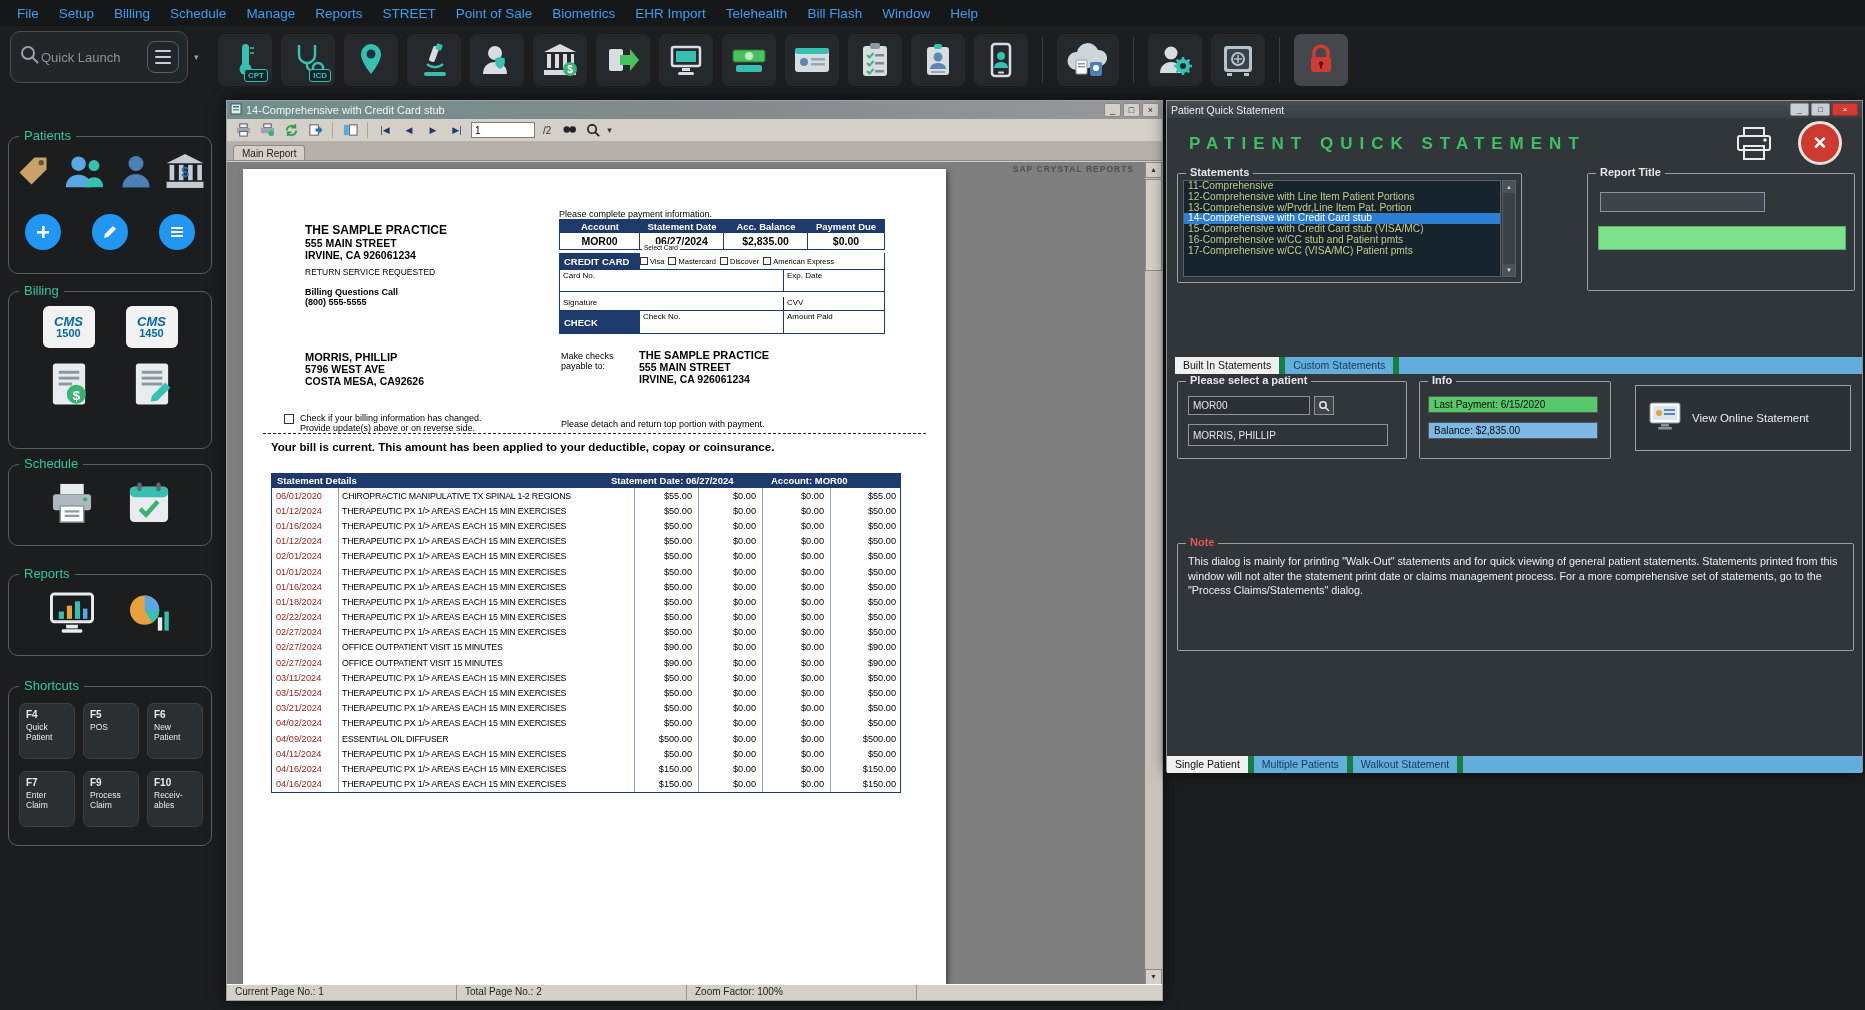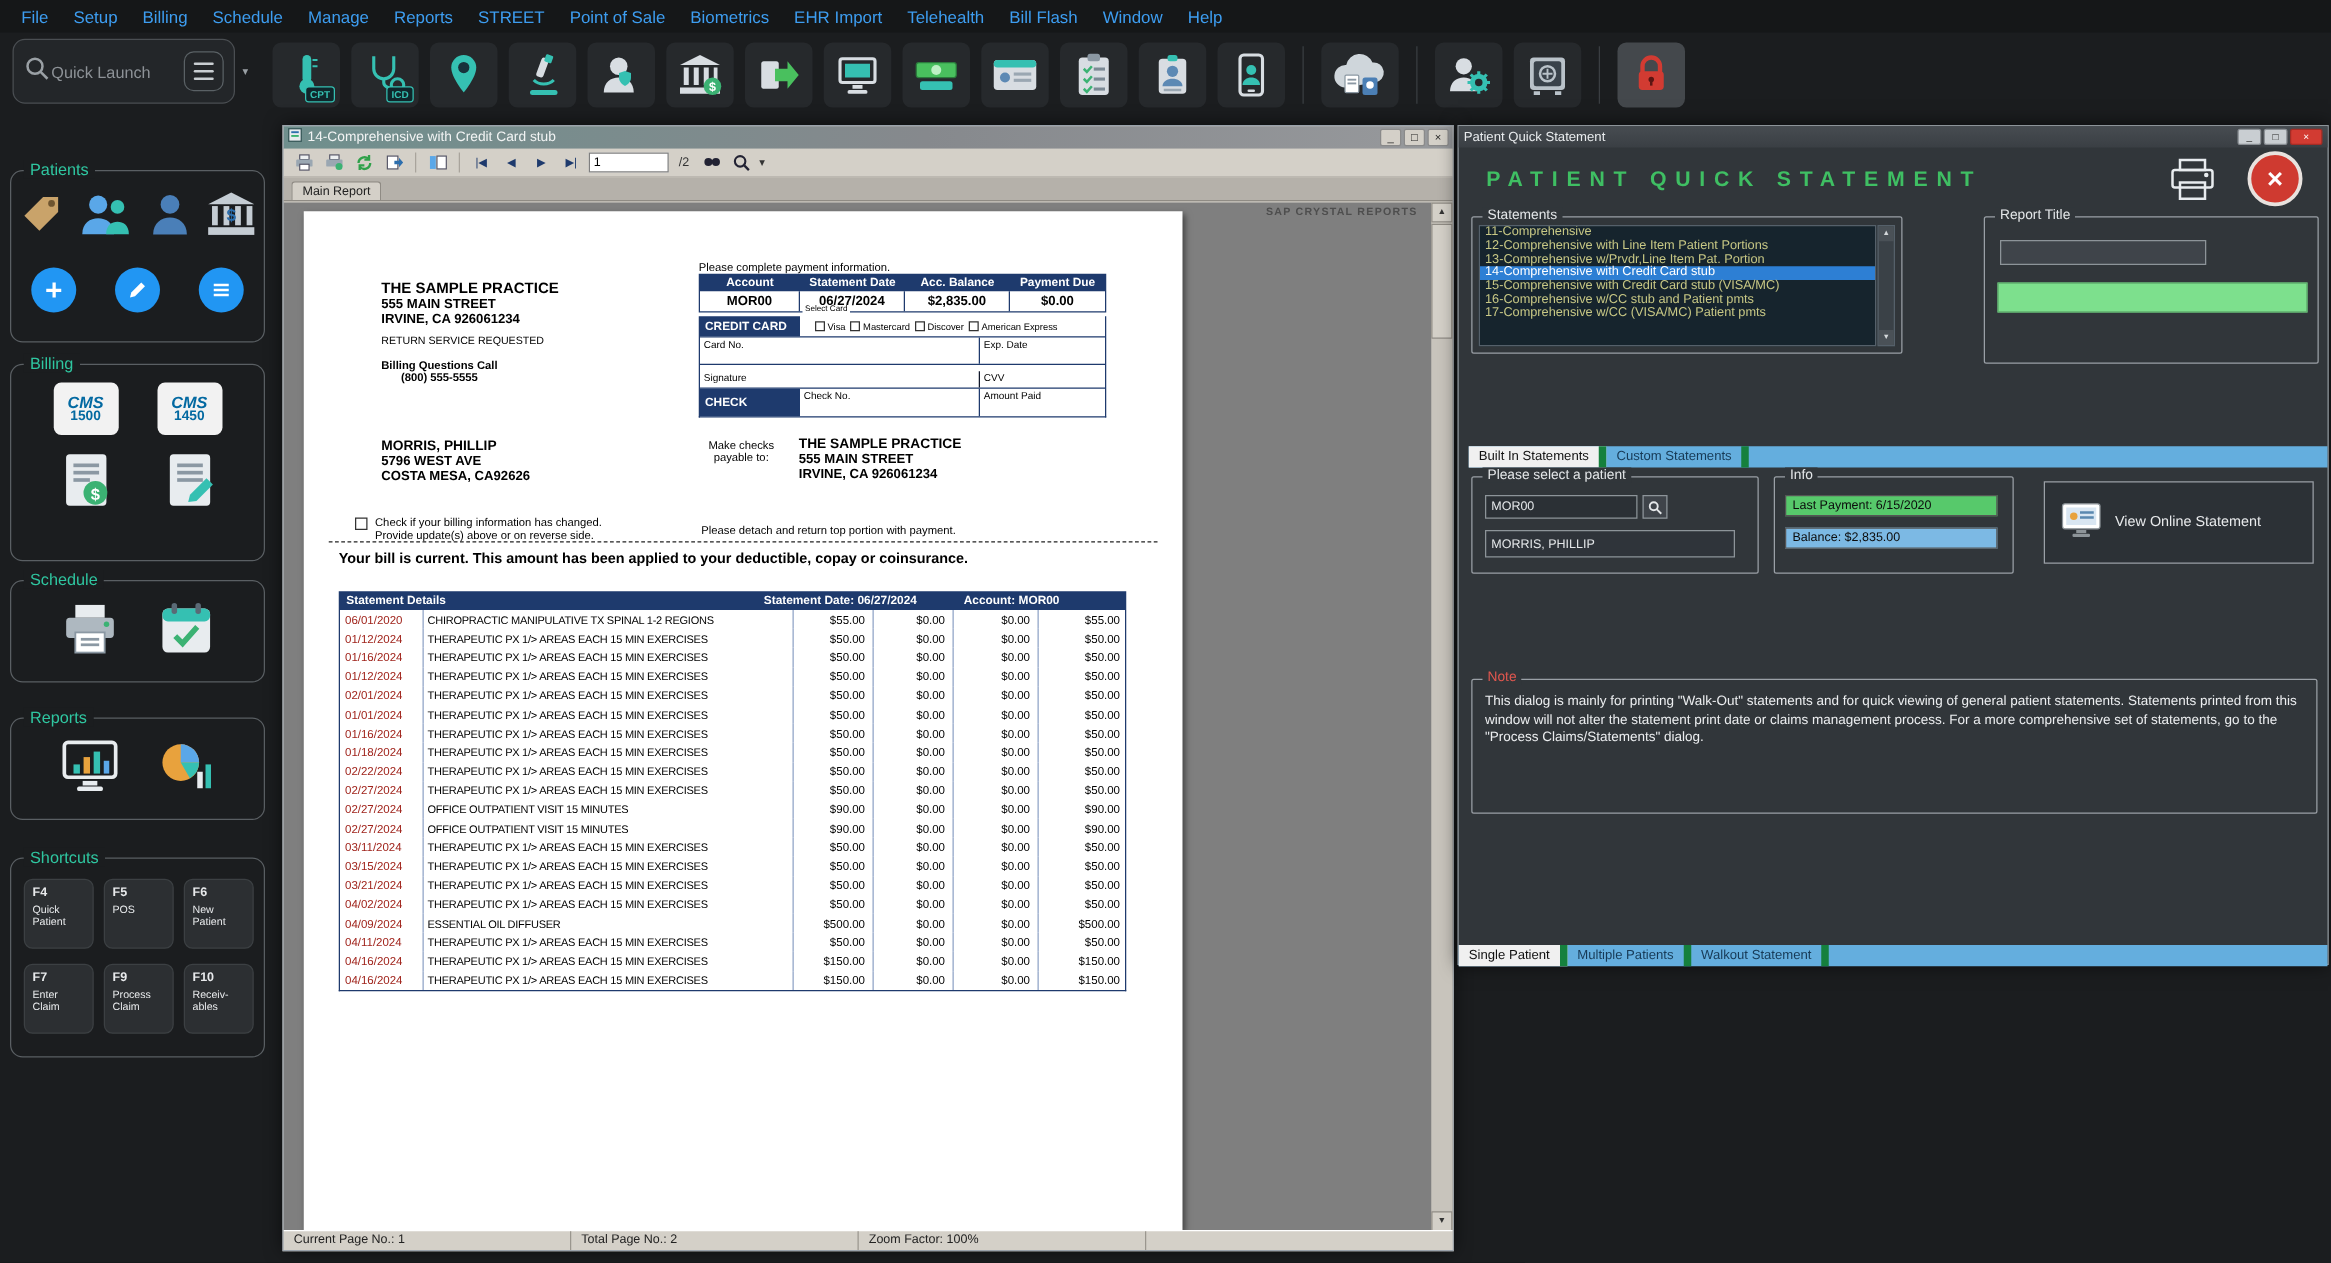--- a/index.html
+++ b/index.html
@@ -56,32 +56,32 @@
   .vscroll { position:absolute; right:0; top:61px; width:17px; height:823px; background:#c8c4bc; }
   .vs-btn { position:absolute; left:0; width:17px; height:16px; background:#d4d0c8; border:1px solid #8f8b84; font-size:7px; text-align:center; line-height:14px; color:#333; }
   .vs-thumb { position:absolute; left:0; top:17px; width:17px; height:92px; background:#d4d0c8; border:1px solid #8f8b84; }
   .rstatus { position:absolute; left:0; bottom:0; width:935px; height:16px; background:#d4d0c8; border-top:1px solid #fff; display:flex; font-size:10px; color:#222; }
   .rstatus span { border-right:1px solid #9a968e; padding:1px 8px; min-width:230px; }
 
   
   .page { position:absolute; left:16px; top:7px; width:703px; height:816px; background:#fff; box-shadow:2px 2px 5px rgba(0,0,0,.5); color:#000; }
   .pr-name { font-size:12px; font-weight:bold; }
   .pr-line { font-size:10.5px; font-weight:bold; }
-  .small9 { font-size:9px;text-align:center; }
+  .small9 { font-size:9px; }
   .stub-table { position:absolute; left:316px; top:50px; width:326px; border:1px solid #1e3a6d; }
   .stub-head { display:grid; grid-template-columns:80px 84px 84px 76px; background:#1e3a6d; color:#fff; font-size:9.5px; font-weight:bold; text-align:center; }
   .stub-head div { padding:1px 0; }
   .stub-vals { display:grid; grid-template-columns:80px 84px 84px 76px; font-size:10.5px; font-weight:bold; text-align:center; }
   .stub-vals div { padding:2px 0; border-right:1px solid #1e3a6d; }
   .stub-vals div:last-child { border-right:none; }
   .navy-cell { background:#1e3a6d; color:#fff; font-weight:bold; display:flex; align-items:center; padding-left:4px; }
   .cc-grid { position:absolute; left:316px; top:84px; width:326px; border:1px solid #1e3a6d; border-top:none; font-size:8px; }
   .cc-row { display:flex; border-bottom:1px solid #1e3a6d; }
   .cc-row:last-child { border-bottom:none; }
-  .cc-brands { flex:1; display:flex; align-items:center; gap:4px; padding-left:12px; position:relative; }
+  .cc-brands { flex:1; display:flex; align-items:center; gap:4px; padding-left:0; position:relative; }
   .cc-brand { display:flex; align-items:center; gap:2px; font-size:7.5px; }
   .cc-box { width:8px; height:8px; border:1px solid #333; background:#fff; }
   .select-card { position:absolute; left:2px; top:-9px; font-size:6.5px; background:#fff; padding:0 2px; }
   .cell-label { font-size:8px; line-height:1.1; padding:2px 3px; }
   .chk-line { position:absolute; left:41px; top:244px; display:flex; gap:6px; font-size:9px; }
   .chk-sq { width:10px; height:10px; border:1px solid #333; margin-top:1px; }
   .dashline { position:absolute; left:20px; top:264px; width:663px; border-top:1.5px dashed #222; }
   .notice { position:absolute; left:28px; top:272px; font-size:11.5px; font-weight:bold; }
 
   .details { position:absolute; left:28px; top:304px; width:630px; }
@@ -101,21 +101,21 @@
   
   .qwin { position:absolute; left:1166px; top:100px; width:697px; height:672px; background:#31363a; border:1px solid #8d9499; box-shadow:0 0 14px rgba(0,0,0,.65); }
   .qwin-title { height:17px; background:linear-gradient(180deg,#474c51,#3a3f44); display:flex; align-items:center; padding:0 4px; }
   .qwin-title-text { color:#e9ecee; font-size:10.5px; flex:1; }
   .q-btn { width:19px; height:13px; background:#c9ced2; border:1px solid #8a8f94; border-radius:2px; font-size:8px; line-height:11px; text-align:center; color:#222; margin-left:2px; }
   .q-btn.close { background:#d23b32; color:#fff; border-color:#a42c25; width:26px; }
   .q-heading { position:absolute; left:22px; top:33px; color:#3fbf63; font-size:17px; font-weight:bold; letter-spacing:7px; }
   .q-print { position:absolute; right:84px; top:22px; width:48px; height:42px; display:flex; align-items:center; justify-content:center; }
   .q-close-circle { position:absolute; right:20px; top:20px; width:44px; height:44px; border-radius:50%; background:#cf3a30; border:3px solid #e8e2de; display:flex; align-items:center; justify-content:center; color:#fff; font-size:22px; font-weight:bold; }
   .group { position:absolute; border:1px solid #9aa0a6; border-radius:2px; }
-  .group-label { position:absolute; top:-8px; left:8px; background:#31363a; color:#e4e7e9; font-size:11px; font-weight:normal; padding:0 4px; }
+  .group-label { position:absolute; top:-8px; left:8px; background:#31363a; color:#e4e7e9; font-size:11px; font-weight:bold; padding:0 4px; }
   .group-label.red { color:#e2574f; }
   .stmt-list { position:absolute; left:5px; top:6px; right:20px; bottom:5px; background:#16242d; border:1px solid #55606a; overflow:hidden; }
   .stmt-item { font-size:10.2px; color:#c8c885; padding:0 4px; height:10.8px; line-height:10.8px; white-space:nowrap; }
   .stmt-item:nth-of-type(4) { background:#2d7fd4; color:#fff; }
   .stmt-scroll { position:absolute; right:5px; top:6px; width:14px; bottom:5px; background:#3a4147; border:1px solid #55606a; }
   .ss-btn { position:absolute; left:0; width:12px; height:12px; background:#4a5157; color:#d4d8db; font-size:6px; text-align:center; line-height:12px; }
   .q-input { background:#3f444a; border:1px solid #8d9499; color:#e4e7e9; font-size:10px; padding:1px 4px; font-family:"Liberation Sans",sans-serif; }
   .green-field { background:#7de08d; border:1px solid #5fae6d; }
   .q-tabs { position:absolute; left:8px; height:17px; right:0; background:#64aede; display:flex; }
   .q-tab { font-size:10.5px; padding:2px 8px 4px; color:#173a56; white-space:nowrap; border-right:6px solid #15803d; }

